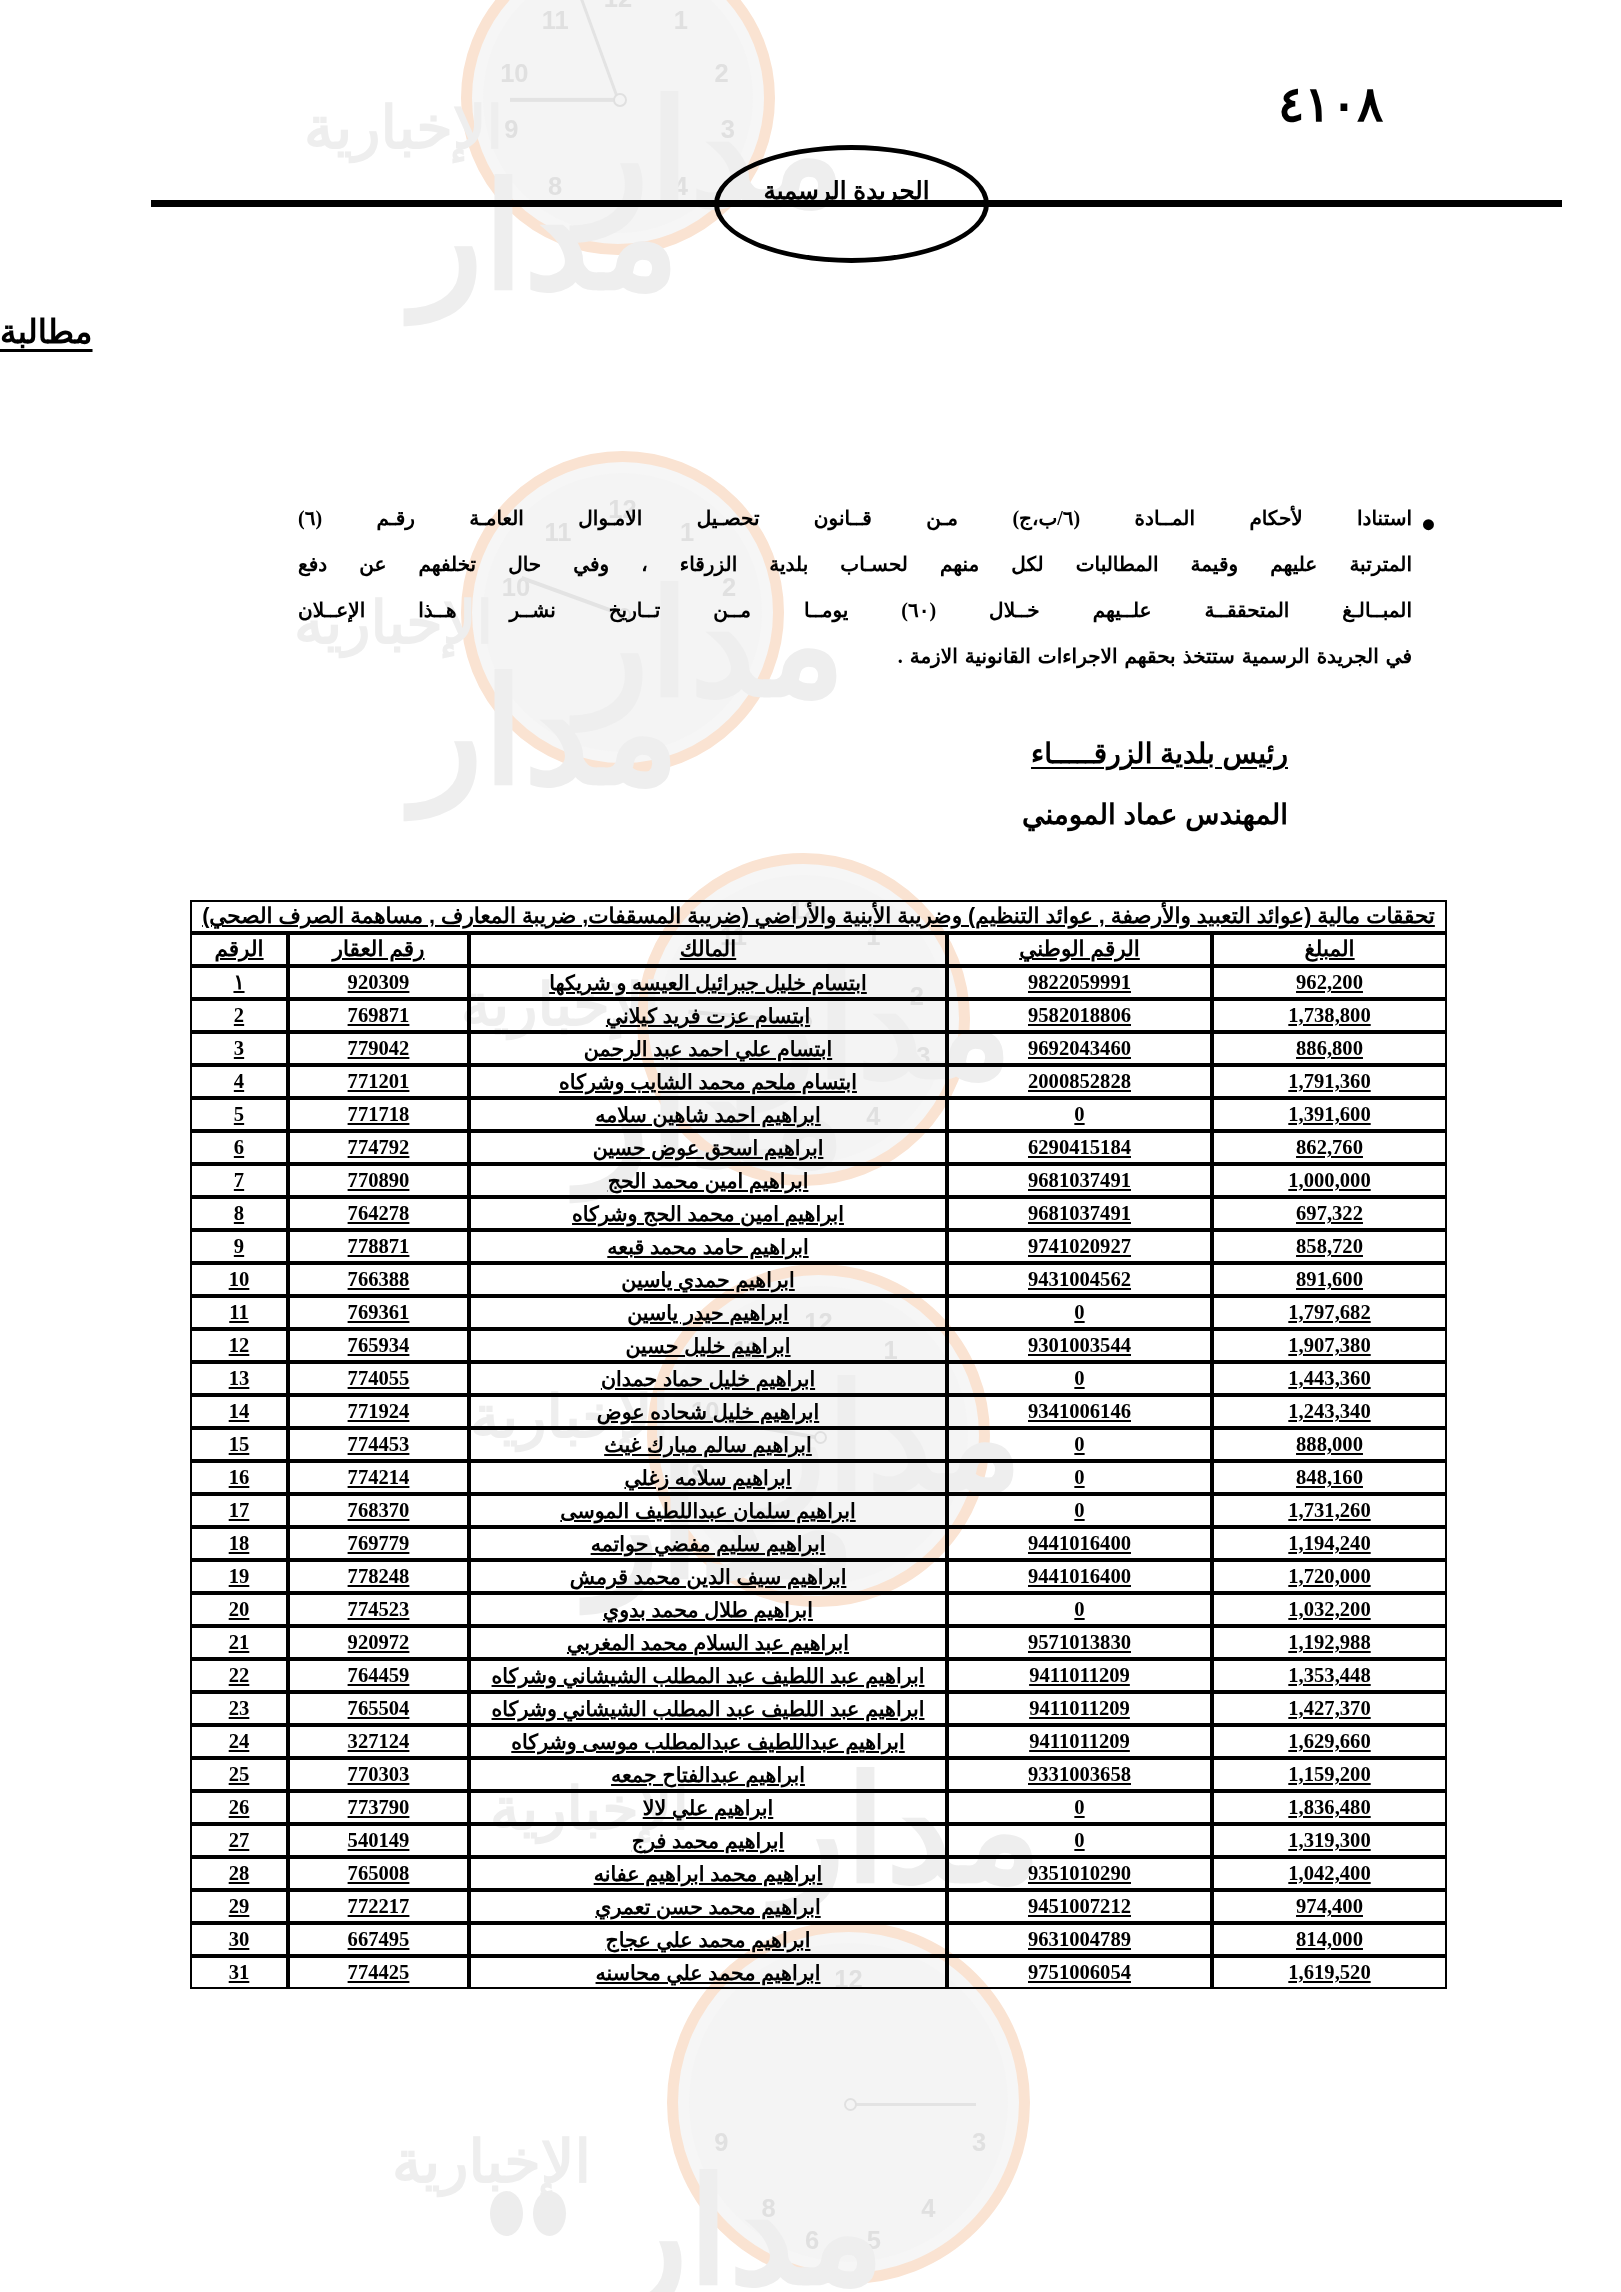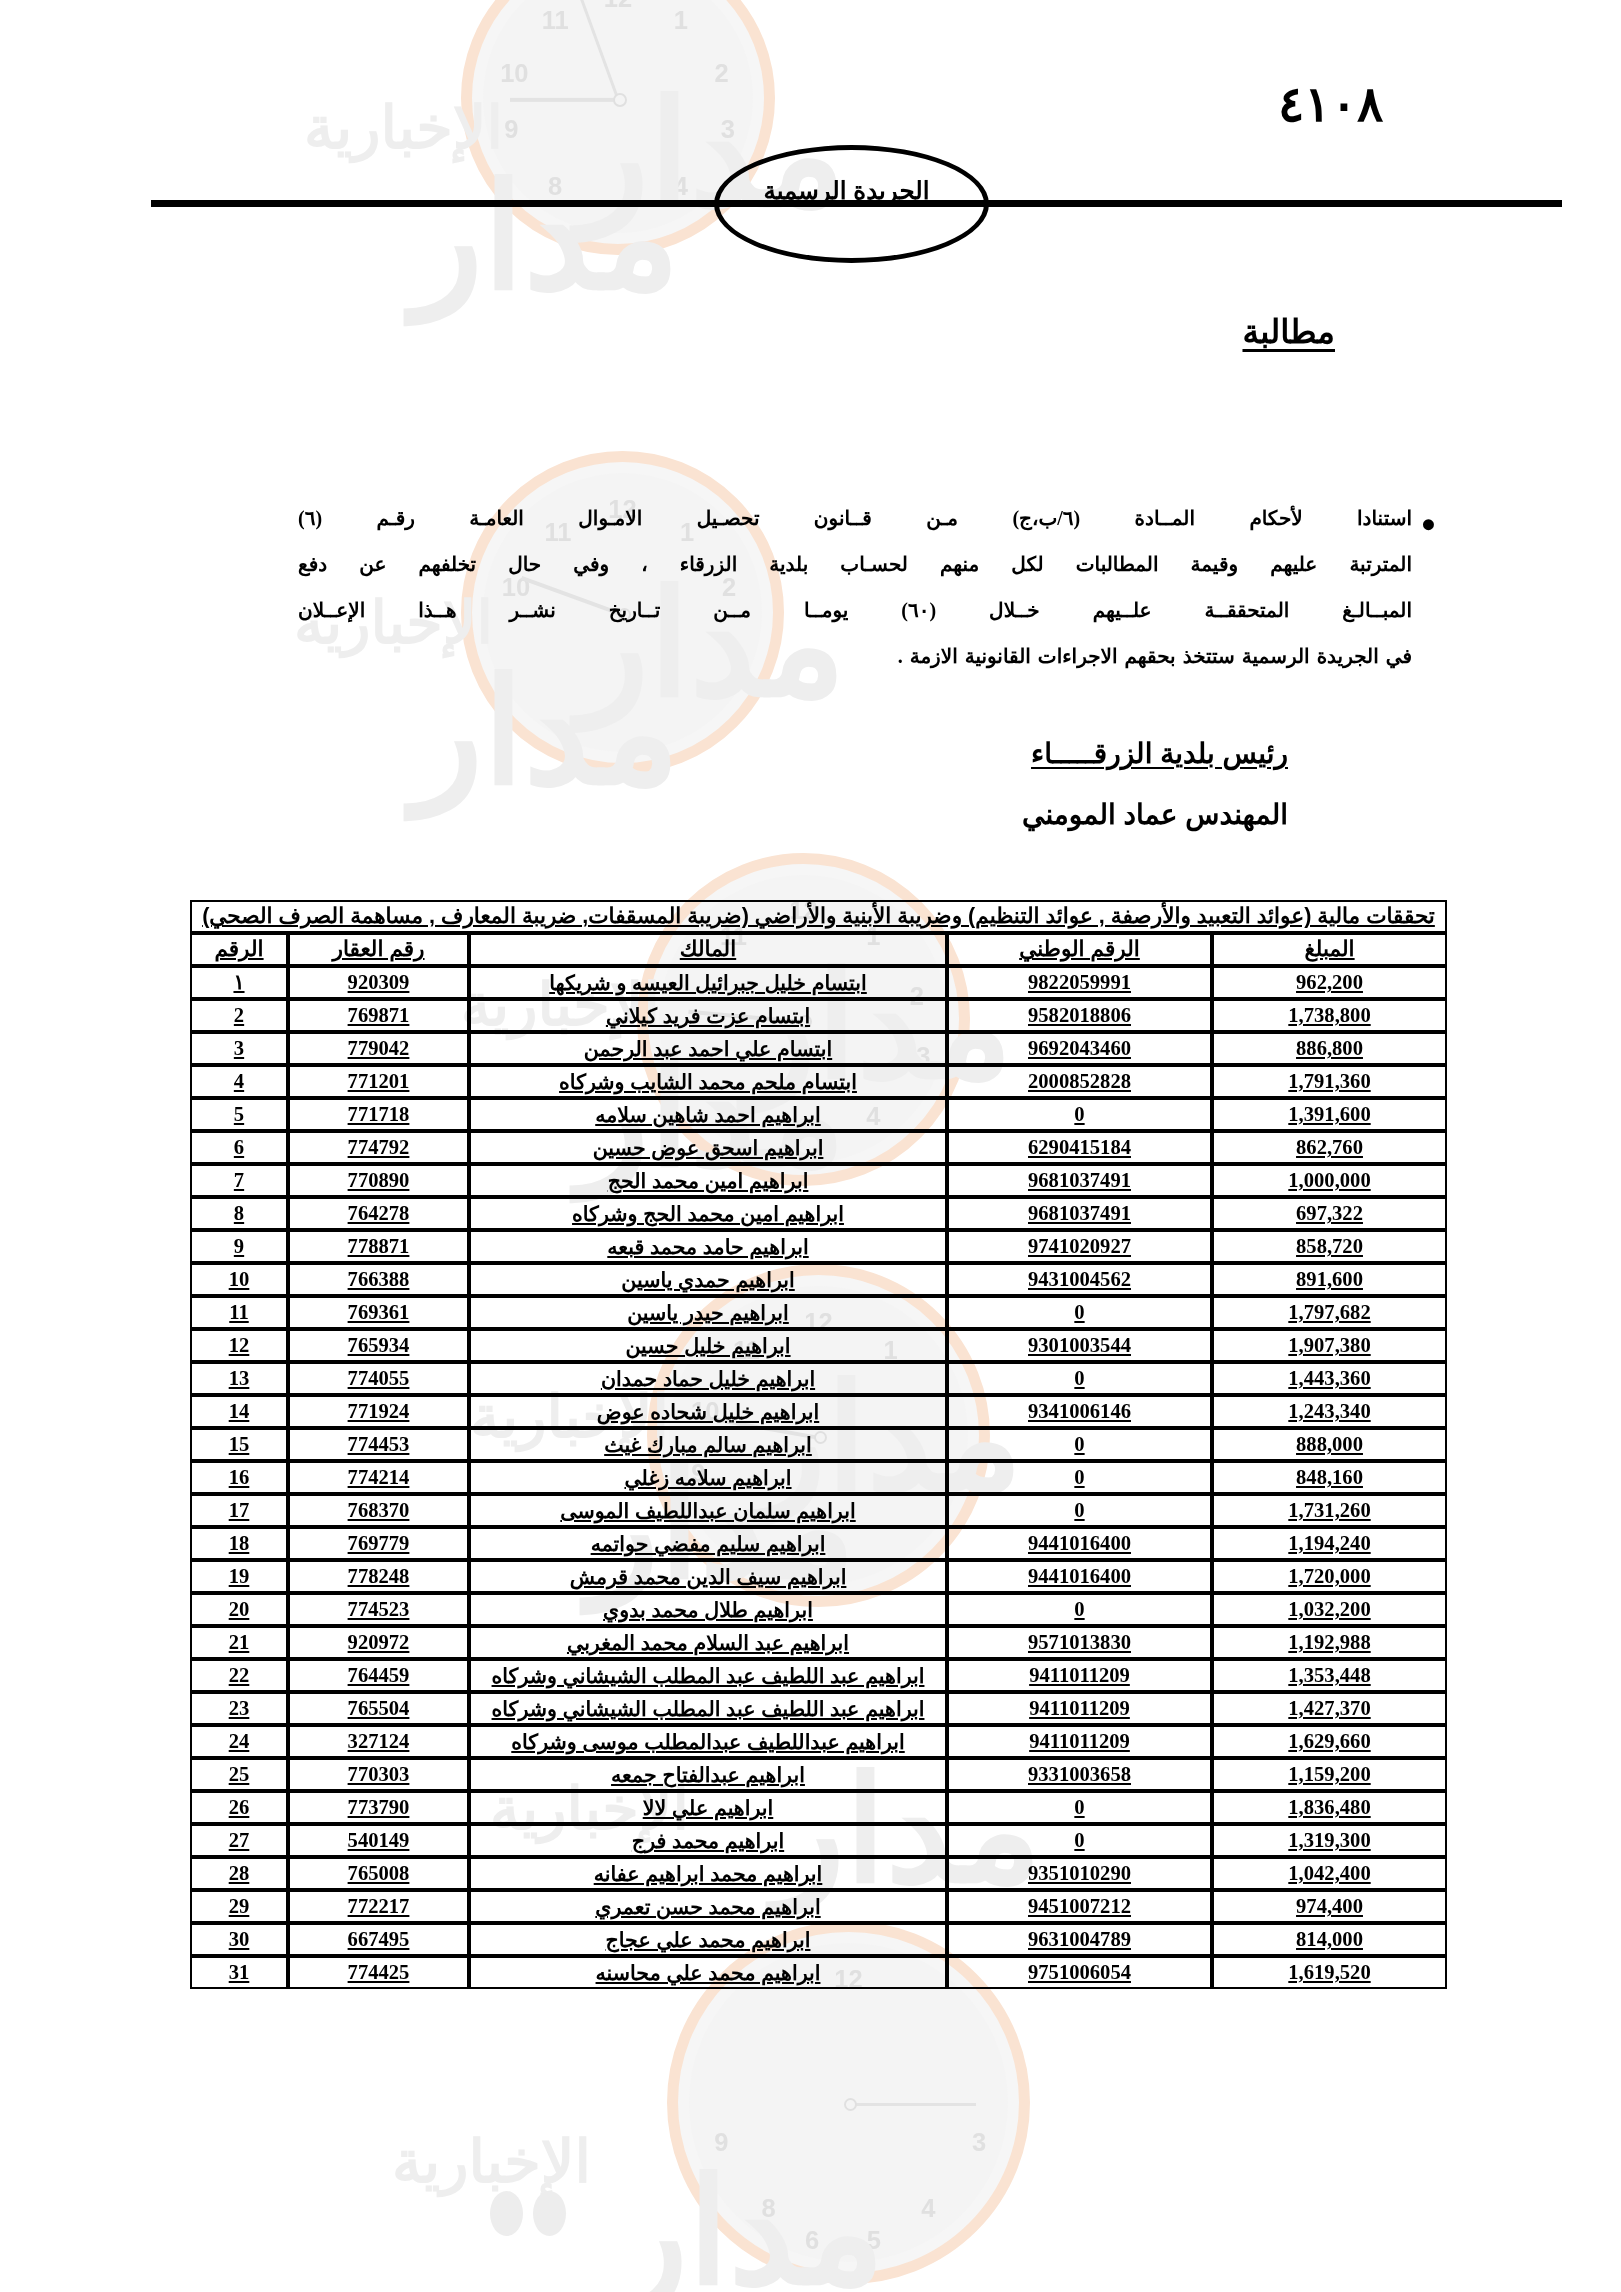--- a/index.html
+++ b/index.html
@@ -73,21 +73,21 @@
   }
   .oval-label{
     position:absolute;top:176px;left:666px;width:265px;
     text-align:center;font-size:24.5px;font-weight:700;
     font-family:"Liberation Sans",sans-serif;
   }
 
   
   .doc-title{
     position:absolute;top:312px;left:0;width:1335px;
-    text-align:right;font-size:33px;font-weight:700;
+    text-align:left;font-size:33px;font-weight:700;
     font-family:"Liberation Sans",sans-serif;
   }
   .doc-title u{text-decoration-thickness:2.9px;text-underline-offset:5.9px;}
 
   
   .body-block{
     position:absolute;top:495px;right:176px;width:1147px;
   }
   .bullet-row{display:flex;flex-direction:row;align-items:flex-start;}
   .bullet{

